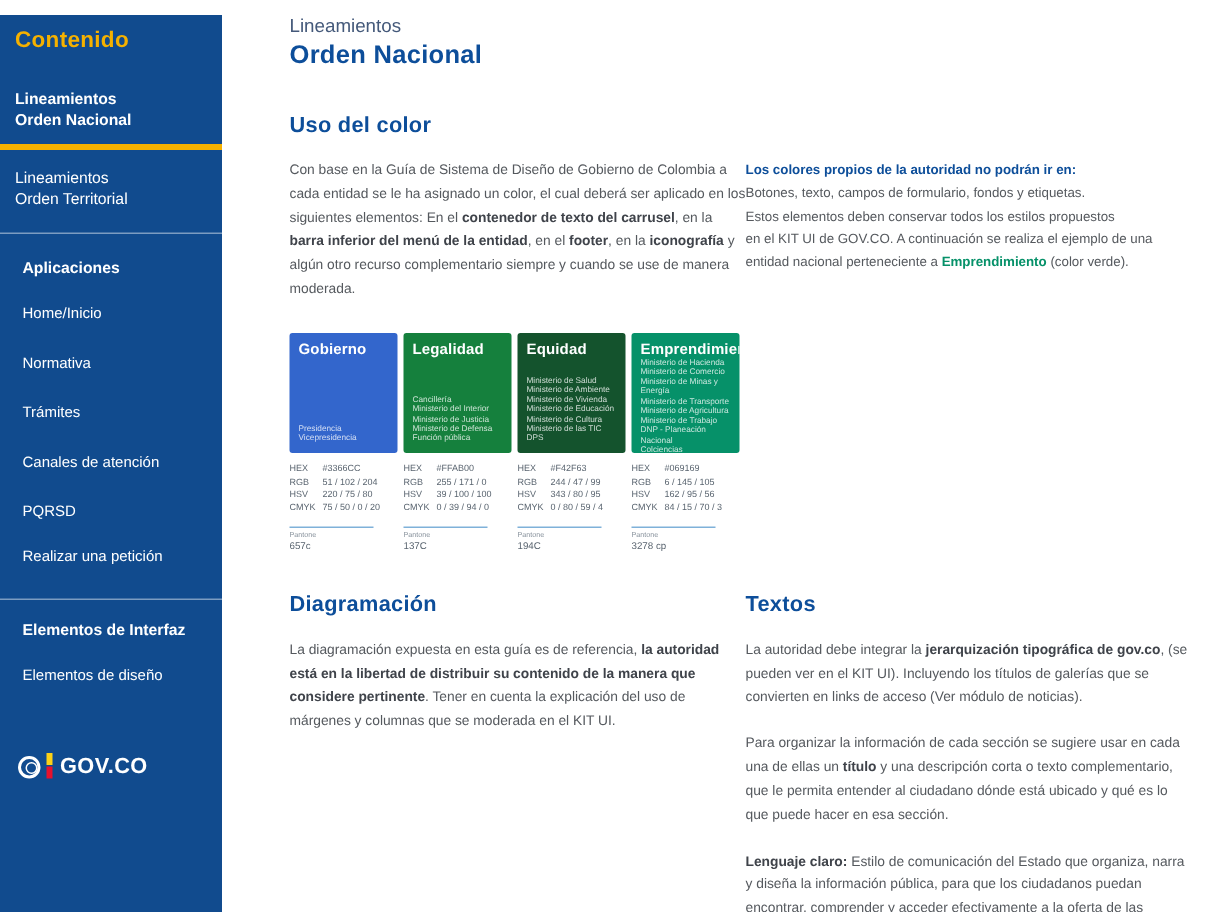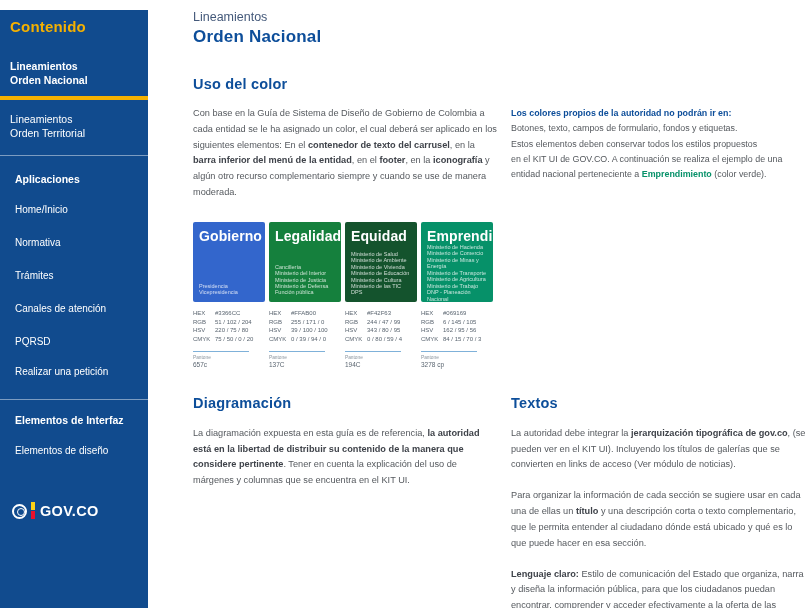--- a/index.html
+++ b/index.html
@@ -40,35 +40,35 @@
   .flagbar .f-top{flex:1;background:#FCD116;}
   .flagbar .f-bot{flex:1;background:#E8112D;margin-top:1px;}
   .govco-text{font-size:14.5px;font-weight:700;letter-spacing:.3px;margin-left:2px;}
 
   
   .main{position:absolute;left:148px;top:0;width:662px;height:608px;
     padding:10px 4px 0 45px;}
   .eyebrow{font-size:12.5px;color:#44597A;margin-bottom:3px;}
   .page-title{font-size:17px;font-weight:700;color:var(--heading-blue);letter-spacing:.2px;}
   .section-h{font-size:14.5px;font-weight:700;color:var(--heading-blue);letter-spacing:.2px;}
-  .cols{display:grid;grid-template-columns:304px 298px;column-gap:14px;}
+  .cols{display:grid;grid-template-columns:304px 298px;}
   .row-uso-h{margin-top:29px;}
   .row-paras{margin-top:14px;}
   .para{font-size:9.2px;line-height:1.72;color:var(--body-text);}
   .para.preline{white-space:pre-line;font-size:8.9px;}
   .seg-b{font-weight:700;color:#3F434A;}
   .seg-navy{color:var(--heading-blue);}
   .seg-green{color:var(--green);}
 
   
   .palette{margin-top:21px;width:304px;}
   .cards{display:grid;grid-template-columns:repeat(4,72px);column-gap:4px;}
   .card{height:80px;border-radius:2px;color:#fff;padding:6px;display:flex;
     flex-direction:column;justify-content:space-between;overflow:hidden;}
-  .card-title{font-size:14px;font-weight:700;letter-spacing:.1px;}
+  .card-title{font-size:10px;font-weight:700;letter-spacing:.1px;}
   .card-list{font-size:5.5px;line-height:1.18;color:rgba(255,255,255,.78);}
   .values{display:grid;grid-template-columns:repeat(4,72px);column-gap:4px;margin-top:7px;}
   .vrow{font-size:6px;line-height:1.45;color:var(--muted-slate);display:flex;}
   .vlabel{width:22px;flex:0 0 22px;}
   .pant-div{height:1px;background:#7FB1D9;width:56px;margin:7px 0 3px 0;}
   .pant-label{font-size:4.8px;color:#8A949E;}
   .pant-value{font-size:6.5px;color:var(--muted-slate);margin-top:1px;}
 
   .row2-h{margin-top:27px;}
   .row2-paras{margin-top:15px;}
@@ -272,21 +272,21 @@
     </div>
   </div>
 
   <div class="cols row2-h">
     <h2 class="section-h">Diagramación</h2>
     <h2 class="section-h">Textos</h2>
   </div>
 
   <div class="cols row2-paras">
     <div>
-      <p class="para"><span>La diagramación expuesta en esta guía es de referencia, </span><span class="seg-b">la autoridad está en la libertad de distribuir su contenido de la manera que considere pertinente</span><span>. Tener en cuenta la explicación del uso de márgenes y columnas que se encuentra en el KIT UI.</span></p>
+      <p class="para"><span>La diagramación expuesta en esta guía es de referencia, </span><span class="seg-b">la autoridad está en la libertad de distribuir su contenido de la manera que considere pertinente</span><span>. Tener en cuenta la explicación del uso de márgenes y columnas que se moderada en el KIT UI.</span></p>
     </div>
     <div>
       <p class="para tx-para"><span>La autoridad debe integrar la </span><span class="seg-b">jerarquización tipográfica de gov.co</span><span>, (se pueden ver en el KIT UI). Incluyendo los títulos de galerías que se convierten en links de acceso (Ver módulo de noticias).</span></p>
       <p class="para tx-para"><span>Para organizar la información de cada sección se sugiere usar en cada una de ellas un </span><span class="seg-b">título</span><span> y una descripción corta o texto complementario, que le permita entender al ciudadano dónde está ubicado y qué es lo que puede hacer en esa sección.</span></p>
       <p class="para"><span class="seg-b">Lenguaje claro:</span><span> Estilo de comunicación del Estado que organiza, narra y diseña la información pública, para que los ciudadanos puedan encontrar, comprender y acceder efectivamente a la oferta de las entidades.</span></p>
     </div>
   </div>
 
 </main>
 

